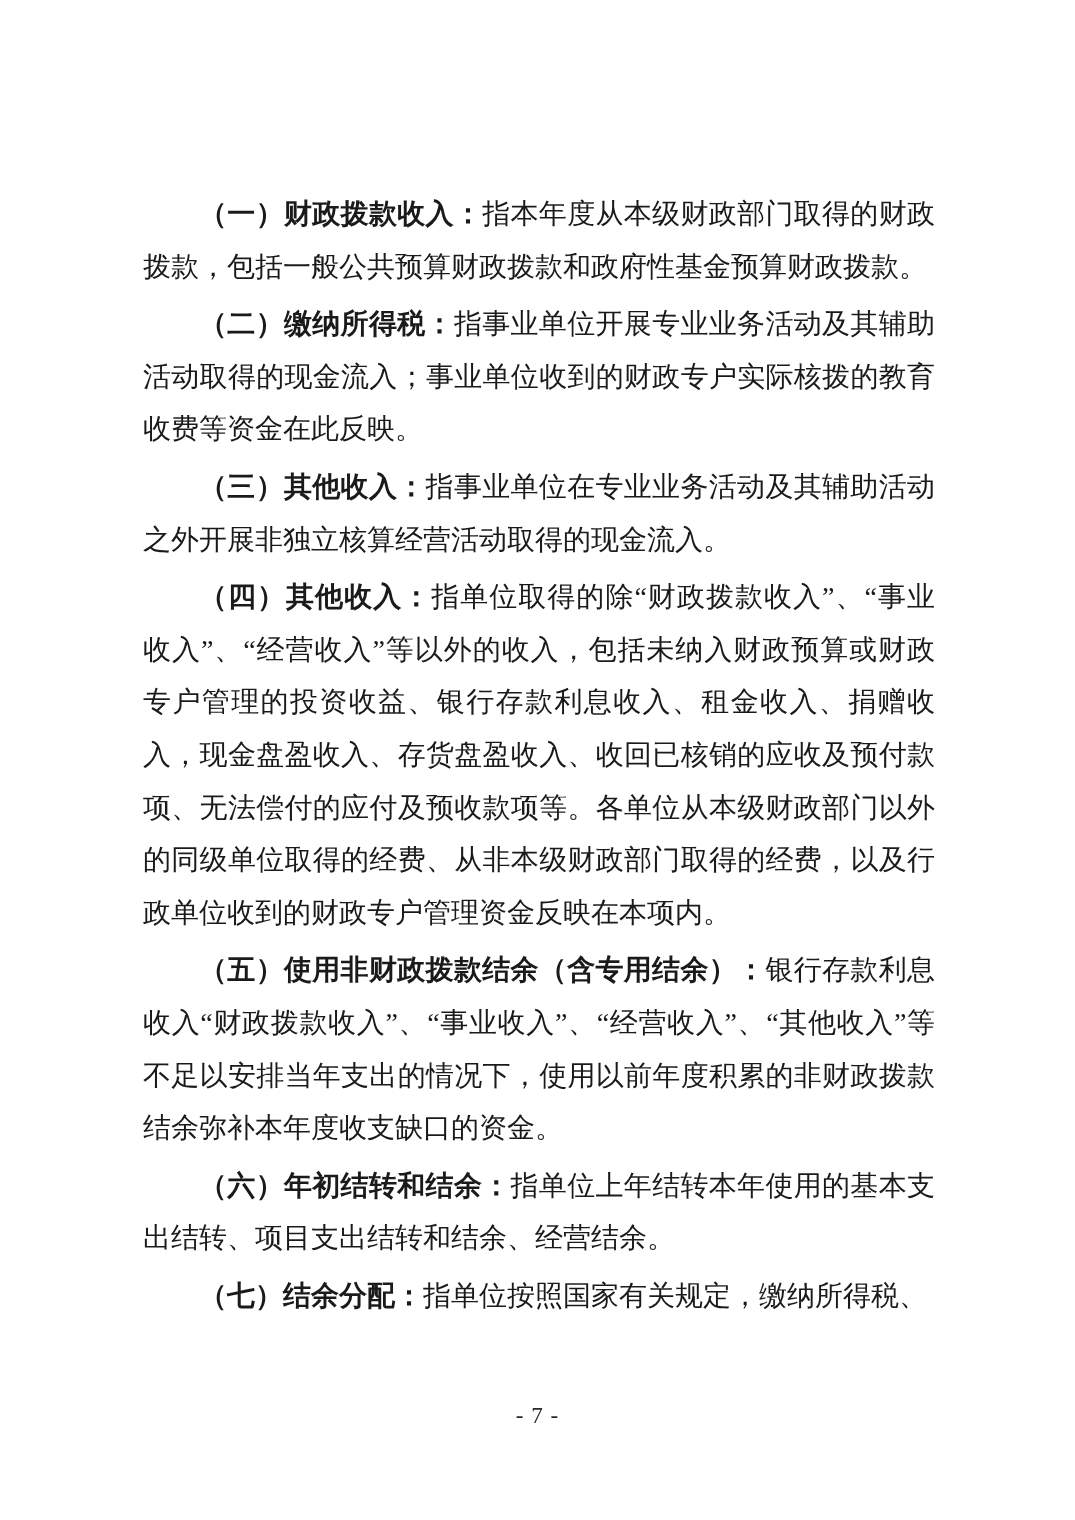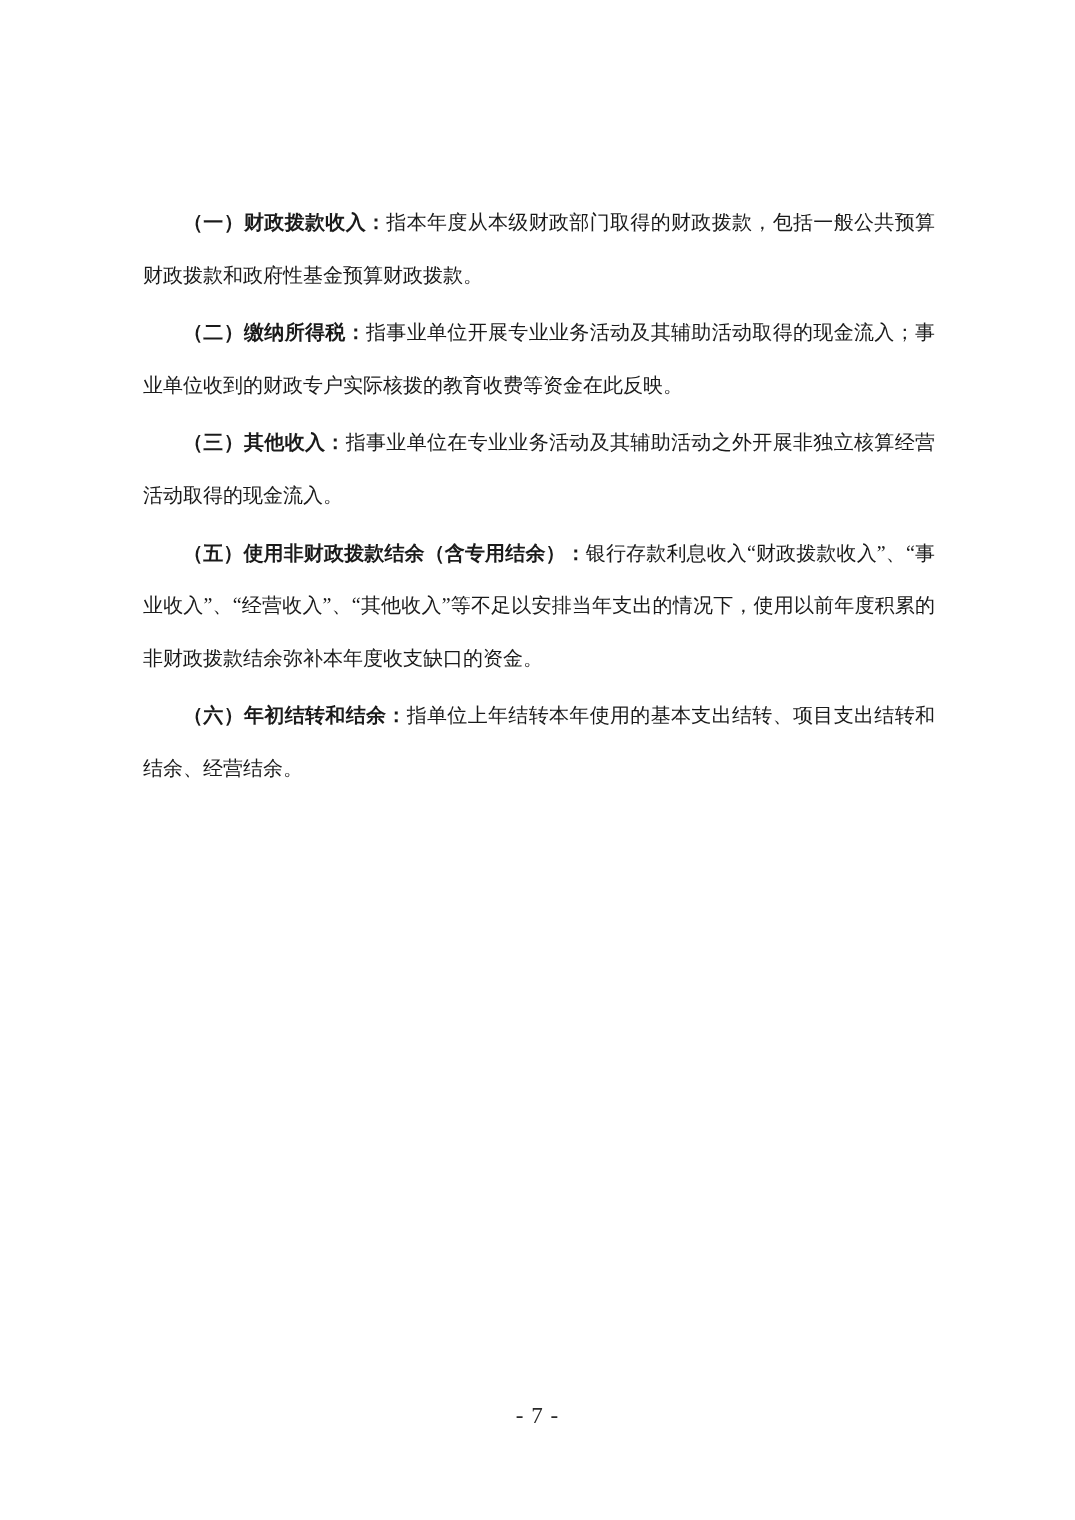--- a/index.html
+++ b/index.html
@@ -12,23 +12,23 @@
     width: 1075px;
     height: 1520px;
     background: #ffffff;
     overflow: hidden;
     font-family: "Liberation Serif", "DejaVu Serif", serif;
     color: #1a1a1a;
   }
   .doc-content {
     position: absolute;
     left: 143px;
-    top: 196px;
+    top: 188px;
     width: 792px;
-    font-size: 20px;
+    font-size: 28px;
     line-height: 52.6px;
     text-align: justify;
     text-justify: inter-ideograph;
     letter-spacing: 0px;
   }
   .doc-paragraph {
     margin: 0 0 5px 0;
     text-indent: 2em;
   }
   .para-heading {
@@ -54,24 +54,26 @@
 
 <div class="doc-page">
   <div class="doc-content">
 
     <p class="doc-paragraph"><span class="para-heading">（一）财政拨款收入：</span><span class="para-body">指本年度从本级财政部门取得的财政拨款，包括一般公共预算财政拨款和政府性基金预算财政拨款。</span></p>
 
     <p class="doc-paragraph"><span class="para-heading">（二）缴纳所得税：</span><span class="para-body">指事业单位开展专业业务活动及其辅助活动取得的现金流入；事业单位收到的财政专户实际核拨的教育收费等资金在此反映。</span></p>
 
     <p class="doc-paragraph"><span class="para-heading">（三）其他收入：</span><span class="para-body">指事业单位在专业业务活动及其辅助活动之外开展非独立核算经营活动取得的现金流入。</span></p>
 
+    <p class="doc-paragraph"><span class="para-heading">（四）其他收入：</span><span class="para-body">指单位取得的除“财政拨款收入”、“事业收入”、“经营收入”等以外的收入，包括未纳入财政预算或财政专户管理的投资收益、银行存款利息收入、租金收入、捐赠收入，现金盘盈收入、存货盘盈收入、收回已核销的应收及预付款项、无法偿付的应付及预收款项等。各单位从本级财政部门以外的同级单位取得的经费、从非本级财政部门取得的经费，以及行政单位收到的财政专户管理资金反映在本项内。</span></p>
 
     <p class="doc-paragraph"><span class="para-heading">（五）使用非财政拨款结余（含专用结余）：</span><span class="para-body">银行存款利息收入“财政拨款收入”、“事业收入”、“经营收入”、“其他收入”等不足以安排当年支出的情况下，使用以前年度积累的非财政拨款结余弥补本年度收支缺口的资金。</span></p>
 
     <p class="doc-paragraph"><span class="para-heading">（六）年初结转和结余：</span><span class="para-body">指单位上年结转本年使用的基本支出结转、项目支出结转和结余、经营结余。</span></p>
 
+    <p class="doc-paragraph"><span class="para-heading">（七）结余分配：</span><span class="para-body">指单位按照国家有关规定，缴纳所得税、</span></p>
 
   </div>
 
   <div class="page-footer">
     <span>- 7 -</span>
   </div>
 </div>
 
 </body></html>

